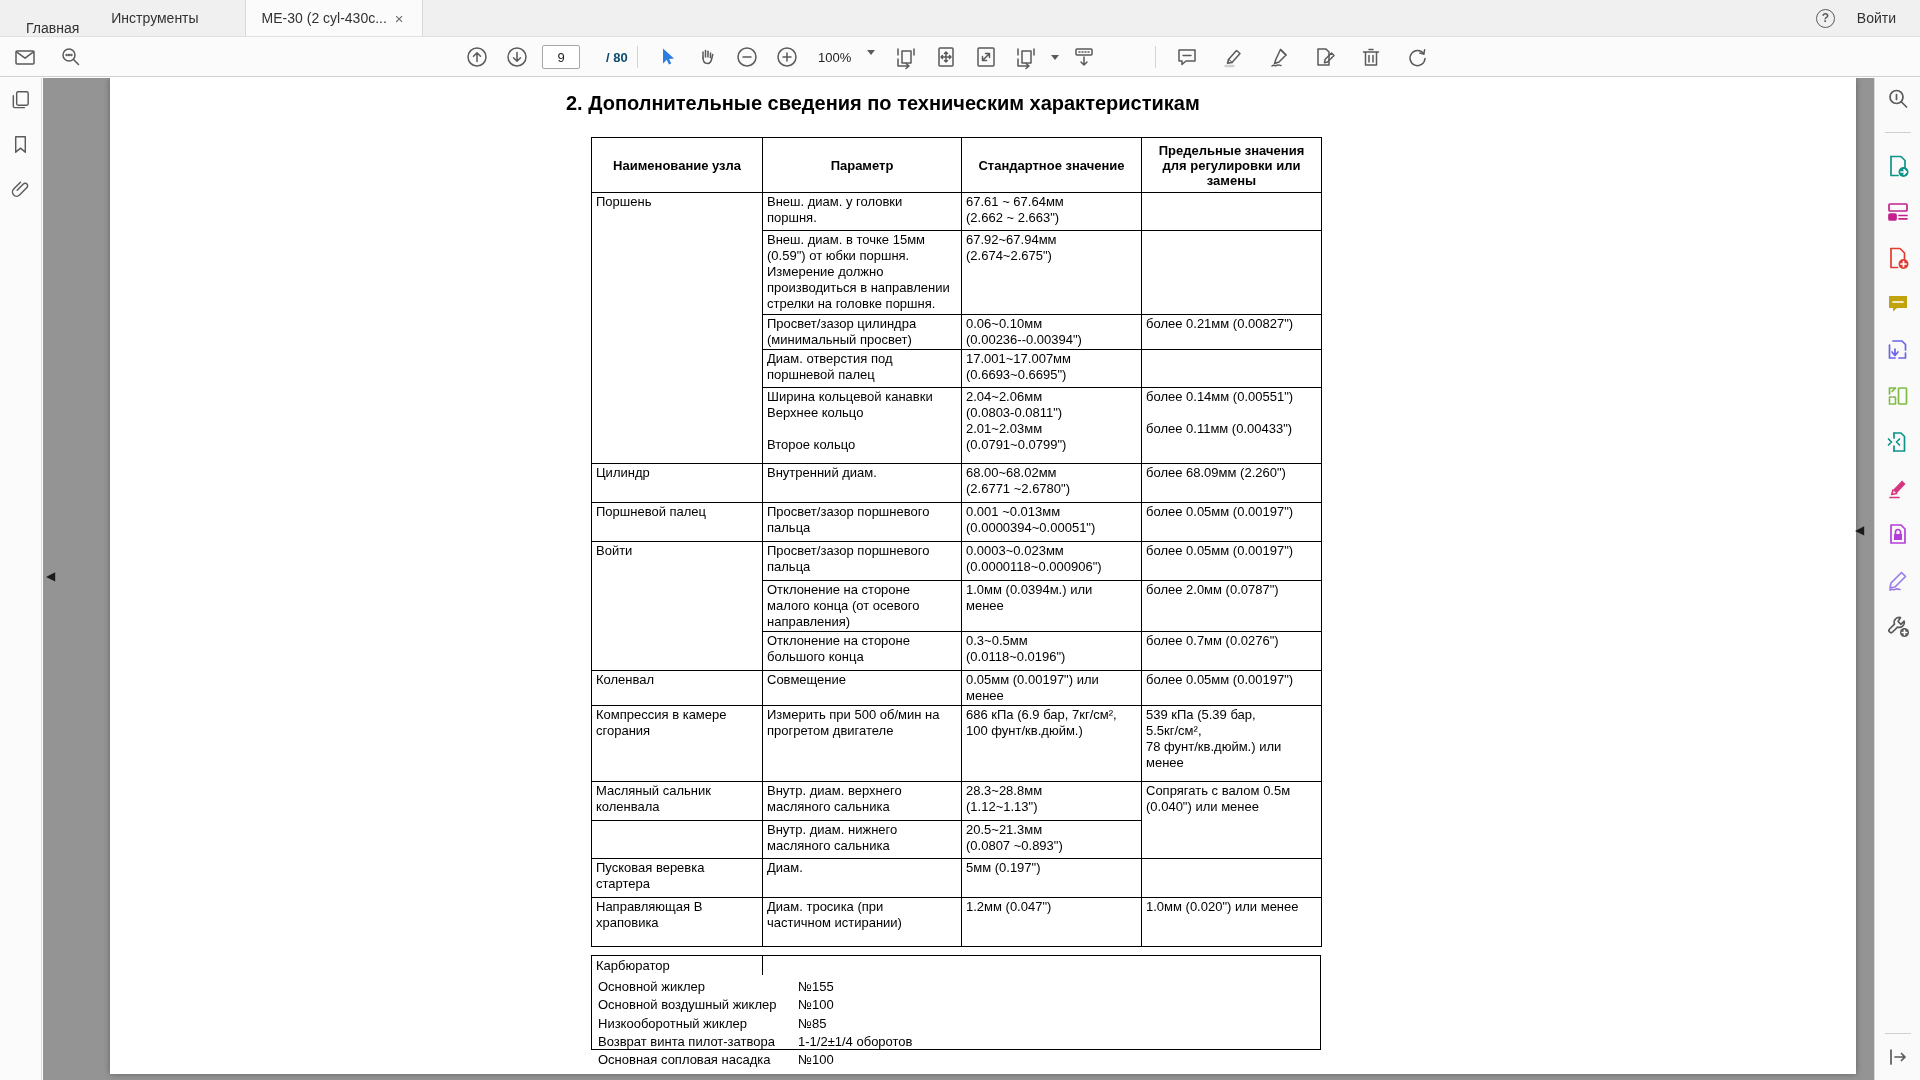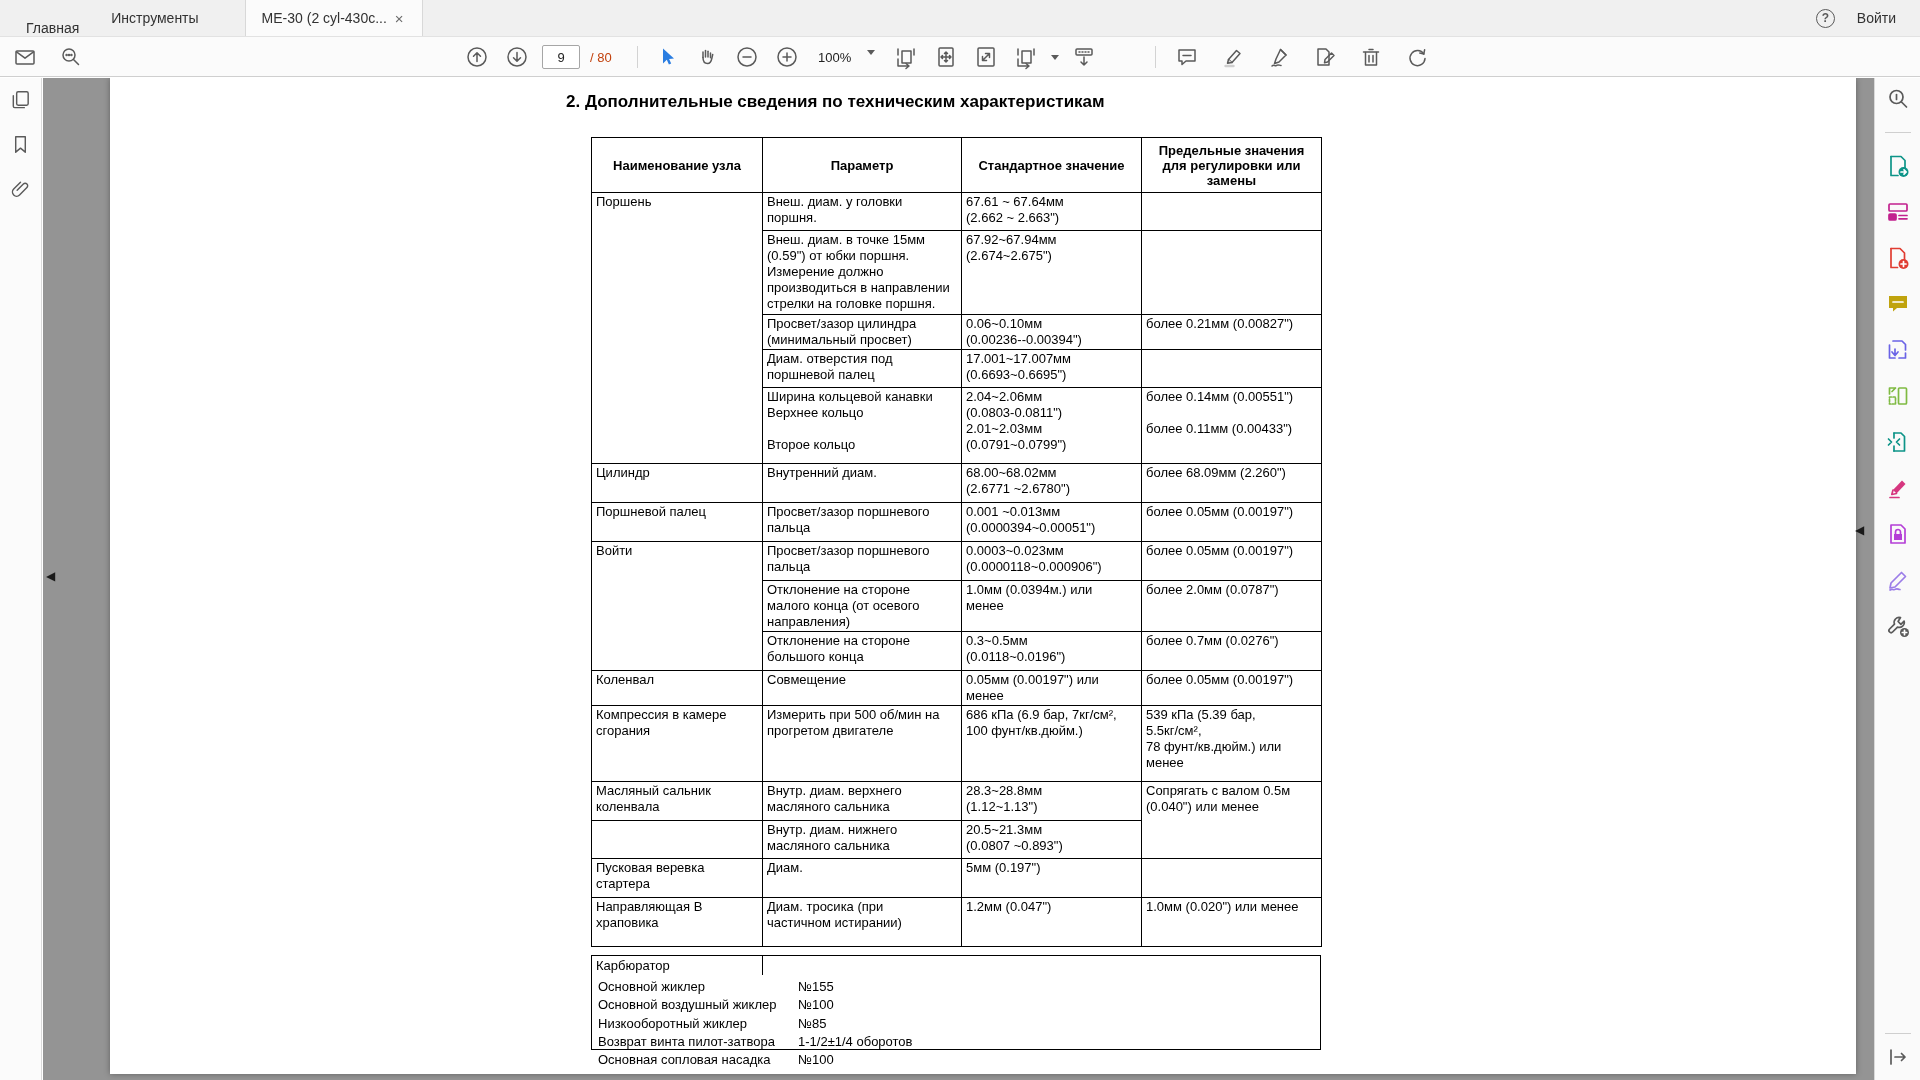--- a/index.html
+++ b/index.html
@@ -26,21 +26,21 @@
   .tbtn { display:inline-flex; align-items:center; justify-content:center; height:30px; min-width:30px; }
   .tbtn svg { stroke:#5a5a5a; fill:none; stroke-width:1.5; stroke-linecap:round; stroke-linejoin:round; }
   .tb-group { position:absolute; top:5px; display:flex; align-items:center; }
   .tb-left   { left:10px;  gap:16px; }
   .tb-nav    { left:462px; gap:10px; }
   .tb-zoom   { left:652px; gap:10px; }
   .tb-annot  { left:1172px; gap:16px; }
   .vdiv { position:absolute; top:9px; width:1px; height:22px; background:#d3d3d3; }
   .page-input { width:38px; height:24px; border:1px solid #a6a6a6; background:#fff;
     text-align:center; font-size:13px; color:#222; border-radius:2px; font-family:inherit; }
-  .page-total { font-size:13px; color:#c2410c; margin-left:0; }
+  .page-total { font-size:13px; color:#0c4a6e; margin-left:16px;font-weight:bold; }
   .zoom-box { display:flex; align-items:flex-start; gap:16px; padding:0 6px; font-size:13px; color:#222; }
   .caret { width:0; height:0; border-left:4px solid transparent; border-right:4px solid transparent;
     border-top:5px solid #5a5a5a; display:inline-block; }
 
   
   .left-rail { position:absolute; left:0; top:78px; width:42px; height:1002px;
     background:#fbfbfb; border-right:1px solid #d9d9d9; display:flex; flex-direction:column;
     align-items:center; padding-top:10px; gap:18px; }
   .left-rail svg { stroke:#5a5a5a; fill:none; stroke-width:1.5; stroke-linecap:round; stroke-linejoin:round; }
 
@@ -69,21 +69,21 @@
   .doc-area { position:absolute; left:43px; top:78px; width:1831px; height:1002px;
     background:var(--doc-bg); overflow:hidden; }
   .pdf-page { position:absolute; left:67px; top:0; width:1746px; height:996px; background:#ffffff;
     box-shadow:0 0 6px rgba(0,0,0,.35); }
 
   .pane-toggle { position:absolute; font-size:12px; color:#1a1a1a; line-height:1; }
   .toggle-left  { left:46px;  top:570px; }
   .toggle-right { left:1855px; top:524px; }
 
   
-  .page-title { position:absolute; left:456px; top:14px; font-size:17px; font-weight:bold; color:#000; }
+  .page-title { position:absolute; left:456px; top:14px; font-size:20px; font-weight:bold; color:#000; }
   .spec-table { position:absolute; left:481px; top:59px; width:730px; border-collapse:collapse;
     table-layout:fixed; font-size:13px; line-height:16px; color:#000; }
   .spec-table th, .spec-table td { border:1px solid #000; vertical-align:top;
     padding:1px 4px; white-space:pre-line; overflow:hidden; }
   .spec-table thead tr { height:55px; }
   .spec-table th { font-weight:bold; text-align:center; vertical-align:middle; line-height:15px; }
 
   .carb-block { position:absolute; left:481px; top:877px; width:730px; height:95px;
     border:1px solid #000; display:flex; font-size:13px; color:#000;flex-direction:column; }
   .carb-label { width:171px; border-right:1px solid #000; padding:2px 4px; }

